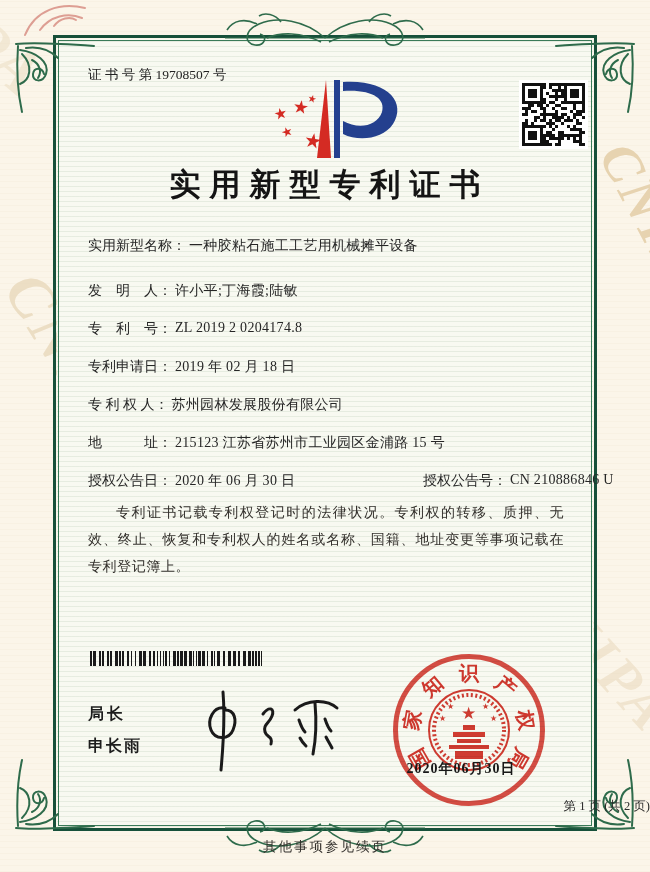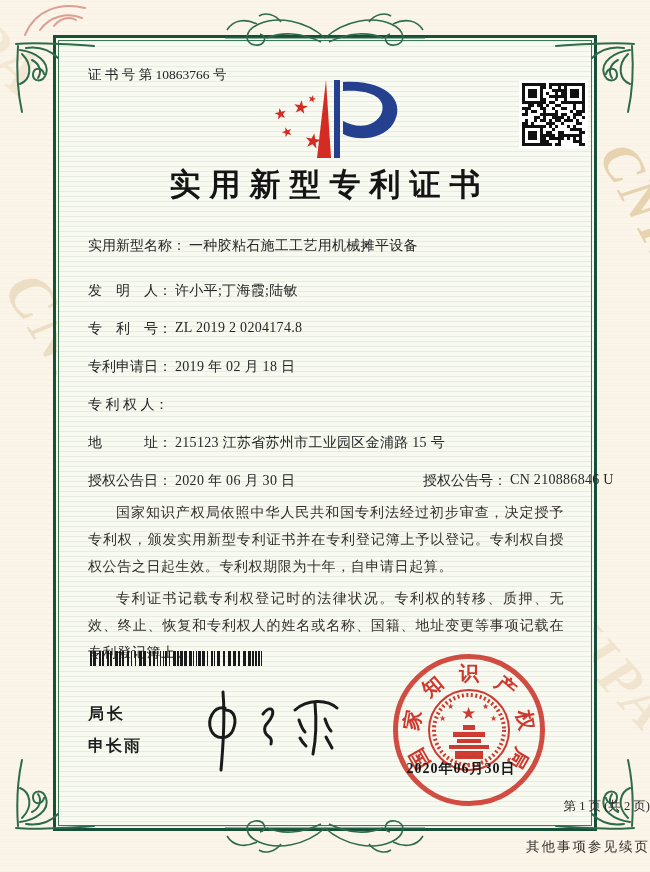--- a/index.html
+++ b/index.html
@@ -57,21 +57,21 @@
         border-radius:50%; border:5px solid rgba(210,40,30,.82); box-sizing:border-box;
         mix-blend-mode:multiply;}
   .seal-char{position:absolute; left:50%; top:50%; font-size:20px; font-weight:700;
              color:rgba(210,40,30,.92); transform-origin:center;}
   .emblem{position:absolute; left:50%; top:50%; transform:translate(-50%,-50%); opacity:.9;}
   .seal-date{position:absolute; left:390px; top:760px; width:142px; text-align:center;
              font-size:14px; font-weight:bold; color:#181818; letter-spacing:1px; z-index:8;}
   
   .page-info{position:absolute; left:0; width:650px; top:798px; text-align:right;
              font-size:12.5px; color:#2a2a2a; white-space:pre;}
-  .continuation{position:absolute; left:0; width:650px; top:838px; text-align:right;
+  .continuation{position:absolute; left:0; width:650px; top:838px; text-align:center;
                 font-size:13.5px; color:#33302c; letter-spacing:2px;}
 </style>
 </head>
 <body>
 
 <div id="page">
 
   <span class="wm" style="left:-150px; top:-20px; font-size:64px; transform:rotate(40deg); opacity:.45;">CNIPA</span>
   <span class="wm" style="left:200px; top:92px; font-size:38px; color:#e7b3a8; opacity:.5; transform:rotate(-16deg);">CNIPA</span>
   <span class="wm" style="left:-28px; top:330px; font-size:62px; transform:rotate(58deg); opacity:.8;">CNIPA</span>
@@ -145,21 +145,21 @@
       <path d="M56,14 C50,6 40,4 34,8"></path>
     </g>
     <g transform="translate(200,0) scale(-1,1)">
       <path d="M100,30 C80,12 52,8 34,16 C20,22 18,35 30,37 C40,38 43,28 35,26"></path>
       <path d="M96,34 C76,24 56,24 42,30"></path>
       <path d="M32,16 C20,10 8,12 2,22"></path>
       <path d="M56,14 C50,6 40,4 34,8"></path>
     </g>
   </svg>
 
-  <div class="cert-no">证 书 号 第 10863766 号</div>
+  <div class="cert-no">证 书 号 第 19708507 号</div>
 
   <svg class="logo" viewBox="0 0 180 90">
     <text x="20" y="46" font-size="15" fill="#d42b23" transform="rotate(-12 20 46)">★</text>
     <text x="37" y="38" font-size="18" fill="#d42b23" transform="rotate(8 37 38)">★</text>
     <text x="28" y="64" font-size="13" fill="#d42b23" transform="rotate(-20 28 64)">★</text>
     <text x="52" y="27" font-size="10" fill="#d42b23" transform="rotate(14 52 27)">★</text>
     <text x="48" y="72" font-size="20" fill="#d42b23" transform="rotate(10 48 72)">★</text>
     <polygon points="62,84 71,6 76,84" fill="#d42b23"></polygon>
     <polygon points="79,6 85,6 85,84 79,84" fill="#24408e"></polygon>
     <path d="M88,8 C132,5 152,28 138,50 C128,65 104,68 88,60 L88,47 C104,56 122,52 127,38 C131,24 116,15 88,17 Z" fill="#24408e"></path>
@@ -622,36 +622,36 @@
   <div class="row" style="top:320px;">
     <span class="lab">专　利　号：</span>
     <span class="val">ZL 2019 2 0204174.8</span>
   </div>
   <div class="row" style="top:358px;justify-content:center;">
     <span class="lab">专利申请日：</span>
     <span class="val">2019 年 02 月 18 日</span>
   </div>
   <div class="row" style="top:396px;">
     <span class="lab">专 利 权 人：</span>
+    <span class="val">苏州园林发展股份有限公司</span>
   </div>
   <div class="row" style="top:434px;">
     <span class="lab">地　　　址：</span>
     <span class="val">215123 江苏省苏州市工业园区金浦路 15 号</span>
   </div>
   <div class="row" style="top:472px; width:476px;">
     <span class="lab">授权公告日：</span>
     <span class="val">2020 年 06 月 30 日</span>
     <span class="grant2">
       <span class="lab">授权公告号：</span>
       <span class="val">CN 210886846 U</span>
     </span>
   </div>
 
   <div class="body-text">
-    <p>国家知识产权局依照中华人民共和国专利法经过初步审查，决定授予专利权，颁发实用新型专利证书并在专利登记簿上予以登记。专利权自授权公告之日起生效。专利权期限为十年，自申请日起算。</p>
     <p>专利证书记载专利权登记时的法律状况。专利权的转移、质押、无效、终止、恢复和专利权人的姓名或名称、国籍、地址变更等事项记载在专利登记簿上。</p>
   </div>
 
   <div class="barcode">
       <i style="width: 2px; margin-right: 1px;"></i>
       <i style="width: 3px; margin-right: 3px;"></i>
       <i style="width: 2px; margin-right: 1px;"></i>
       <i style="width: 2px; margin-right: 3px;"></i>
       <i style="width: 2px; margin-right: 1px;"></i>
       <i style="width: 2px; margin-right: 3px;"></i>

